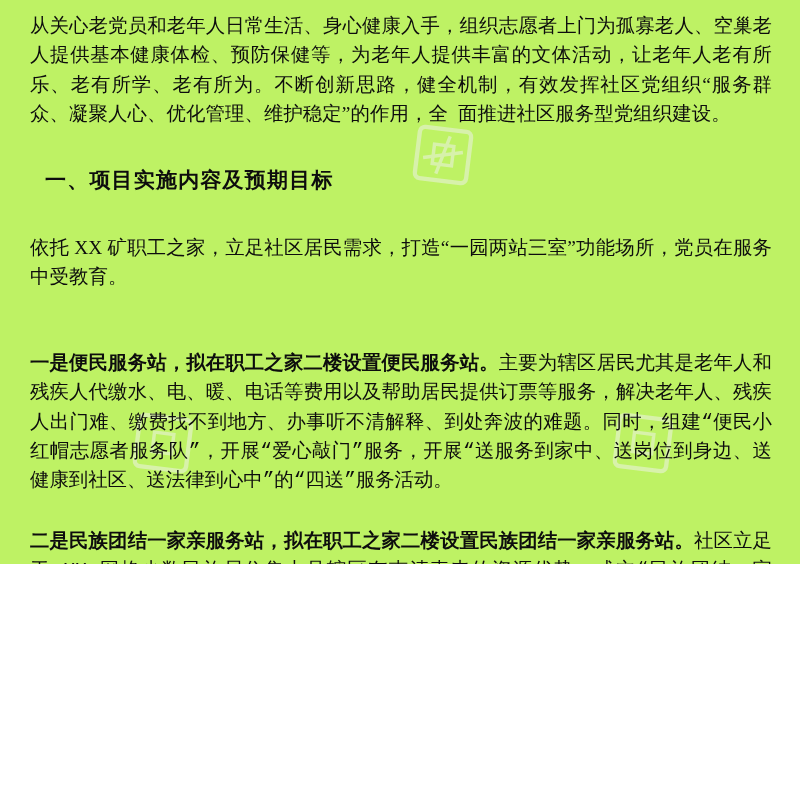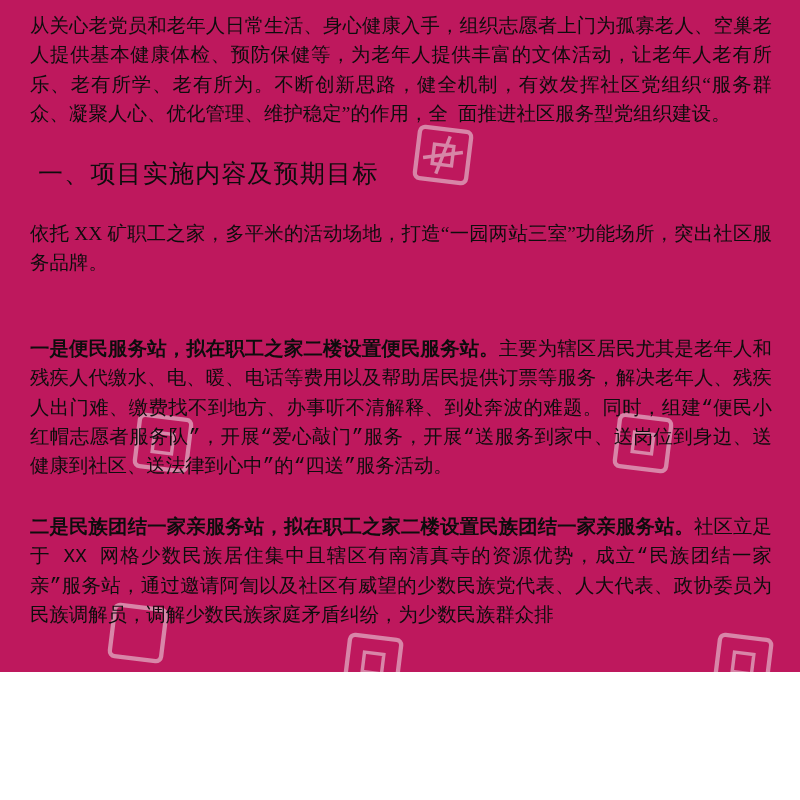--- a/index.html
+++ b/index.html
@@ -13,22 +13,22 @@
     overflow: hidden;
     font-family: "Liberation Serif", "DejaVu Serif", serif;
     color: #0d0d0d;
     position: relative;
   }
 
   #doc-page {
     position: absolute;
     inset: 0;
     width: 800px;
-    height: 672px;
-    background: #be185d;
+    height: 564px;
+    background: #bef264;
     overflow: hidden;
   }
 
   
   #watermark-layer {
     position: absolute;
     inset: 0;
     pointer-events: none;
     z-index: 0;
   }
@@ -55,24 +55,24 @@
     text-align: justify;
     text-justify: inter-ideograph;
     letter-spacing: 0.1px;
     margin: 0;
     white-space: pre-wrap;
   }
 
   .para.first { padding-top: 11px; }
 
   .heading {
-    font-size: 25px;
+    font-size: 21px;
     line-height: 29.4px;
-    font-weight: normal;
-    margin: 8px;
+    font-weight: bold;
+    margin: 15px;
     padding-top: 22px;
     letter-spacing: 1.2px;
   }
 
   .gap-sm { height: 23px; }
   .gap-md { height: 27px; }
   .gap-lg { height: 31px; }
 
   .lead {
     font-weight: bold;
@@ -137,21 +137,21 @@
   </div>
 
   <div id="doc-body">
 
     <p class="para first">从关心老党员和老年人日常生活、身心健康入手，组织志愿者上门为孤寡老人、空巢老人提供基本健康体检、预防保健等，为老年人提供丰富的文体活动，让老年人老有所乐、老有所学、老有所为。不断创新思路，健全机制，有效发挥社区党组织“服务群众、凝聚人心、优化管理、维护稳定”的作用，全  面推进社区服务型党组织建设。</p>
 
     <h2 class="heading">一、项目实施内容及预期目标</h2>
 
     <div class="gap-sm"></div>
 
-    <p class="para">依托 XX 矿职工之家，多平米的活动场地，打造“一园两站三室”功能场所，突出社区服务品牌。</p>
+    <p class="para">依托 XX 矿职工之家，立足社区居民需求，打造“一园两站三室”功能场所，党员在服务中受教育。</p>
 
     <div class="gap-md"></div>
 
 
     <div class="gap-lg"></div>
 
     <p class="mixed"><span class="lead">一是便民服务站，拟在职工之家二楼设置便民服务站。</span><span>主要为辖区居民尤其是老年人和残疾人代缴水、电、暖、电话等费用以及帮助居民提供订票等服务，解决老年人、残疾人出门难、缴费找不到地方、办事听不清解释、到处奔波的难题。同时，组建“便民小红帽志愿者服务队”，开展“爱心敲门”服务，开展“送服务到家中、送岗位到身边、送健康到社区、送法律到心中”的“四送”服务活动。</span></p>
 
     <div class="gap-lg"></div>
 

